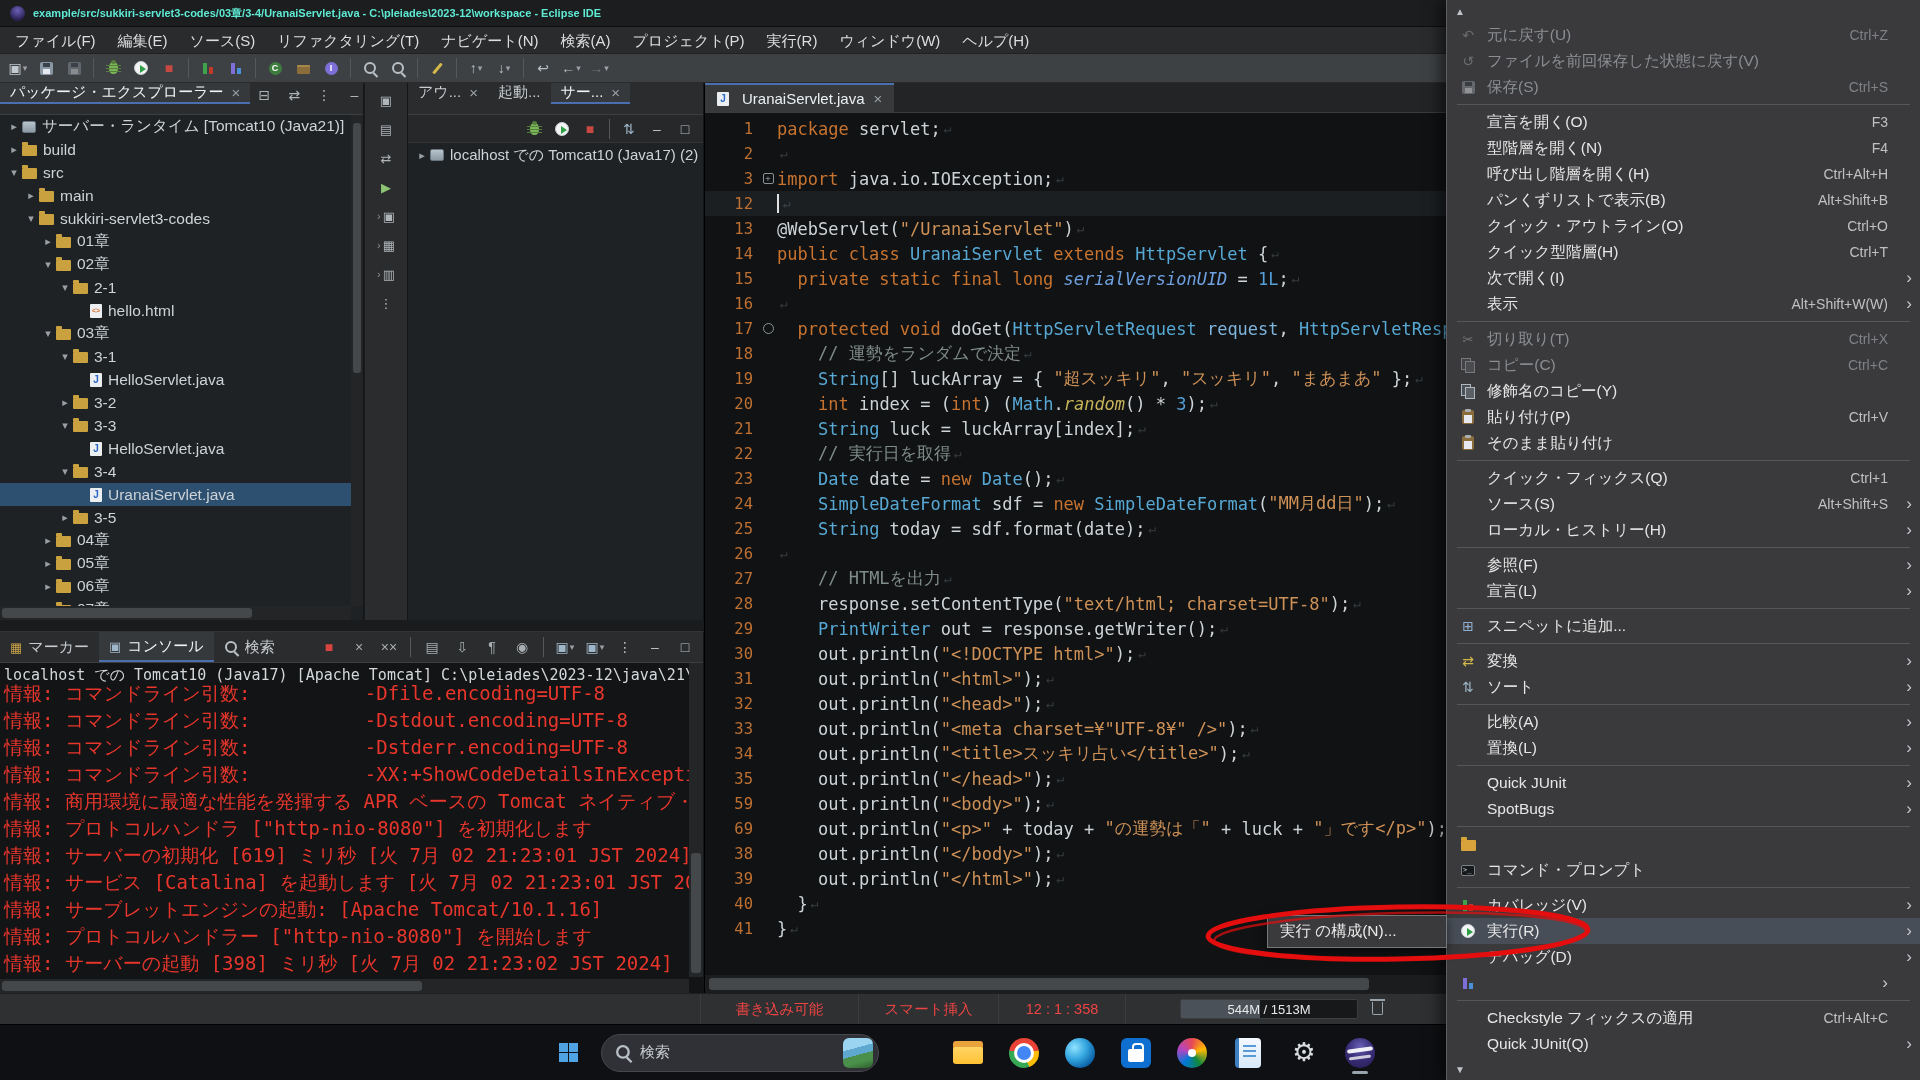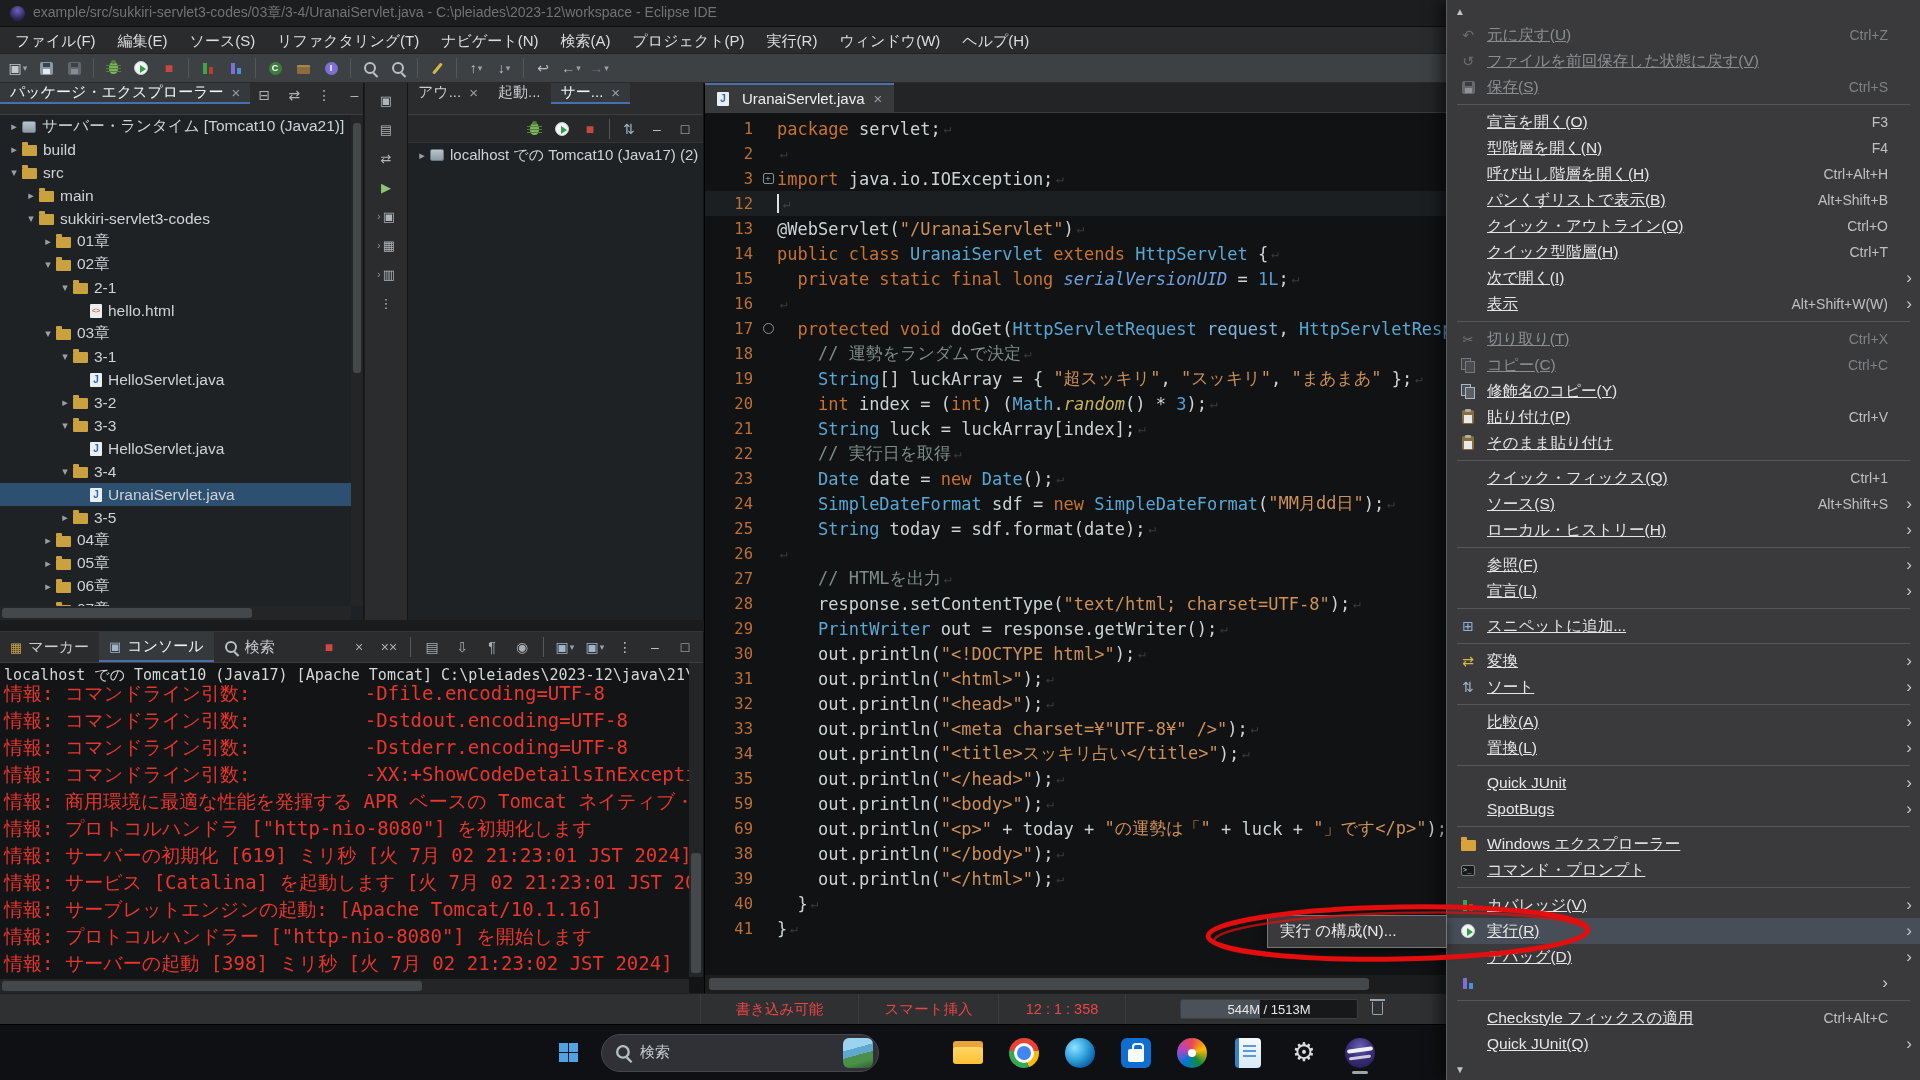--- a/index.html
+++ b/index.html
@@ -3,21 +3,21 @@
 <meta charset="utf-8">
 <style>
   html,body{margin:0;padding:0;background:#000;}
   *{box-sizing:border-box;}
   body{font-family:"Liberation Sans","DejaVu Sans",sans-serif;}
   #screen{position:relative;width:1920px;height:1080px;overflow:hidden;background:#1A1B1C;color:#CDD3D6;}
 
   
   #titlebar{position:absolute;left:0;top:0;width:1920px;height:27px;background:#1C1D1E;display:flex;align-items:center;border-bottom:1px solid #0E0E0E;}
   .ecl-logo{width:15px;height:15px;border-radius:50%;background:radial-gradient(circle at 50% 30%,#6A61B8,#2C2255 70%);margin:0 8px 0 10px;flex:0 0 auto;}
-  #title-text{font-size:14px;color:#737373;white-space:nowrap;}
+  #title-text{font-size:11px;color:#5eead4;white-space:nowrap;font-weight:bold;}
 
   
   #menubar{position:absolute;left:0;top:27px;width:1920px;height:27px;background:#2A2B2C;display:flex;align-items:center;padding-left:4px;border-bottom:1px solid #202122;}
   .mb-item{padding:0 11px;font-size:15px;color:#DDDEDF;line-height:27px;cursor:default;}
 
   
   #toolbar{position:absolute;left:0;top:54px;width:1920px;height:29px;background:#3E4143;display:flex;align-items:center;padding-left:4px;border-bottom:1px solid #2A2A2A;}
   .tb-btn{height:24px;min-width:26px;display:inline-flex;align-items:center;justify-content:center;margin:0 1px;padding:0 3px;border-radius:3px;}
   .tb-glyph{font-size:14px;color:#B8C0C6;line-height:1;}
   .tb-caret{font-size:9px;color:#9AA0A6;margin-left:1px;}
@@ -179,21 +179,21 @@
   .app-eclipse::after{content:"";position:absolute;left:4px;top:18px;width:22px;height:3px;background:rgba(255,255,255,.75);border-radius:2px;transform:rotate(-8deg);}
   .app-indicator{position:absolute;bottom:2px;left:50%;transform:translateX(-50%);width:16px;height:3px;border-radius:2px;background:#9AA4AC;}
 
   
   #context-menu{position:absolute;left:1446px;top:0;width:474px;height:1080px;background:#3A3A3C;border-left:1px solid #5F5F61;box-shadow:-6px 0 14px rgba(0,0,0,.55);z-index:50;display:flex;flex-direction:column;}
   .cm-scroll{height:22px;display:flex;align-items:center;padding-left:8px;color:#BFC3C7;font-size:10px;flex:0 0 auto;}
   #cm-items{flex:1;display:flex;flex-direction:column;}
   .cm-item{display:grid;grid-template-columns:30px 1fr auto 20px;align-items:center;height:26px;padding:0 8px 0 6px;column-gap:4px;font-size:15.5px;color:#E6E6E6;}
   .cm-item.hl{background:#474E57;}
   .cm-ic{display:flex;justify-content:center;}
-  .cm-label{white-space:nowrap;overflow:hidden;text-decoration:underline;}
+  .cm-label{white-space:nowrap;overflow:hidden;}
   .cm-short{color:#C0C0C0;font-size:14px;white-space:nowrap;}
   .cm-chev{color:#C4C8CC;font-size:17px;text-align:right;}
   .cm-item.disabled .cm-label{color:#8A8E92;}
   .cm-item.disabled .cm-short{color:#7E8286;}
   .cm-item.disabled .mi{opacity:.5;filter:grayscale(.6);}
   .cm-sep{height:1px;background:#565658;margin:4px 10px;}
 
   
   #flyout{position:absolute;left:1267px;top:915px;width:180px;height:33px;background:#3A3A3C;border:1px solid #77787A;box-shadow:0 4px 10px rgba(0,0,0,.5);z-index:55;display:flex;align-items:center;padding-left:12px;font-size:15.5px;color:#EAEAEA;white-space:nowrap;}
 
@@ -896,21 +896,20 @@
           <span class="cm-ic"></span>
           <span class="cm-label">SpotBugs</span>
           <span class="cm-short"></span>
           <span class="cm-chev">›</span>
         </div>
         <div class="cm-sep"></div>
         <div class="cm-item">
           <span class="cm-ic">
             <span class="mi ic-explorer"></span>
           </span>
-          <span class="cm-label">Windows エクスプローラー</span>
           <span class="cm-short"></span>
           <span class="cm-chev"></span>
         </div>
         <div class="cm-item">
           <span class="cm-ic">
             <span class="mi ic-terminal"></span>
           </span>
           <span class="cm-label">コマンド・プロンプト</span>
           <span class="cm-short"></span>
           <span class="cm-chev"></span>

